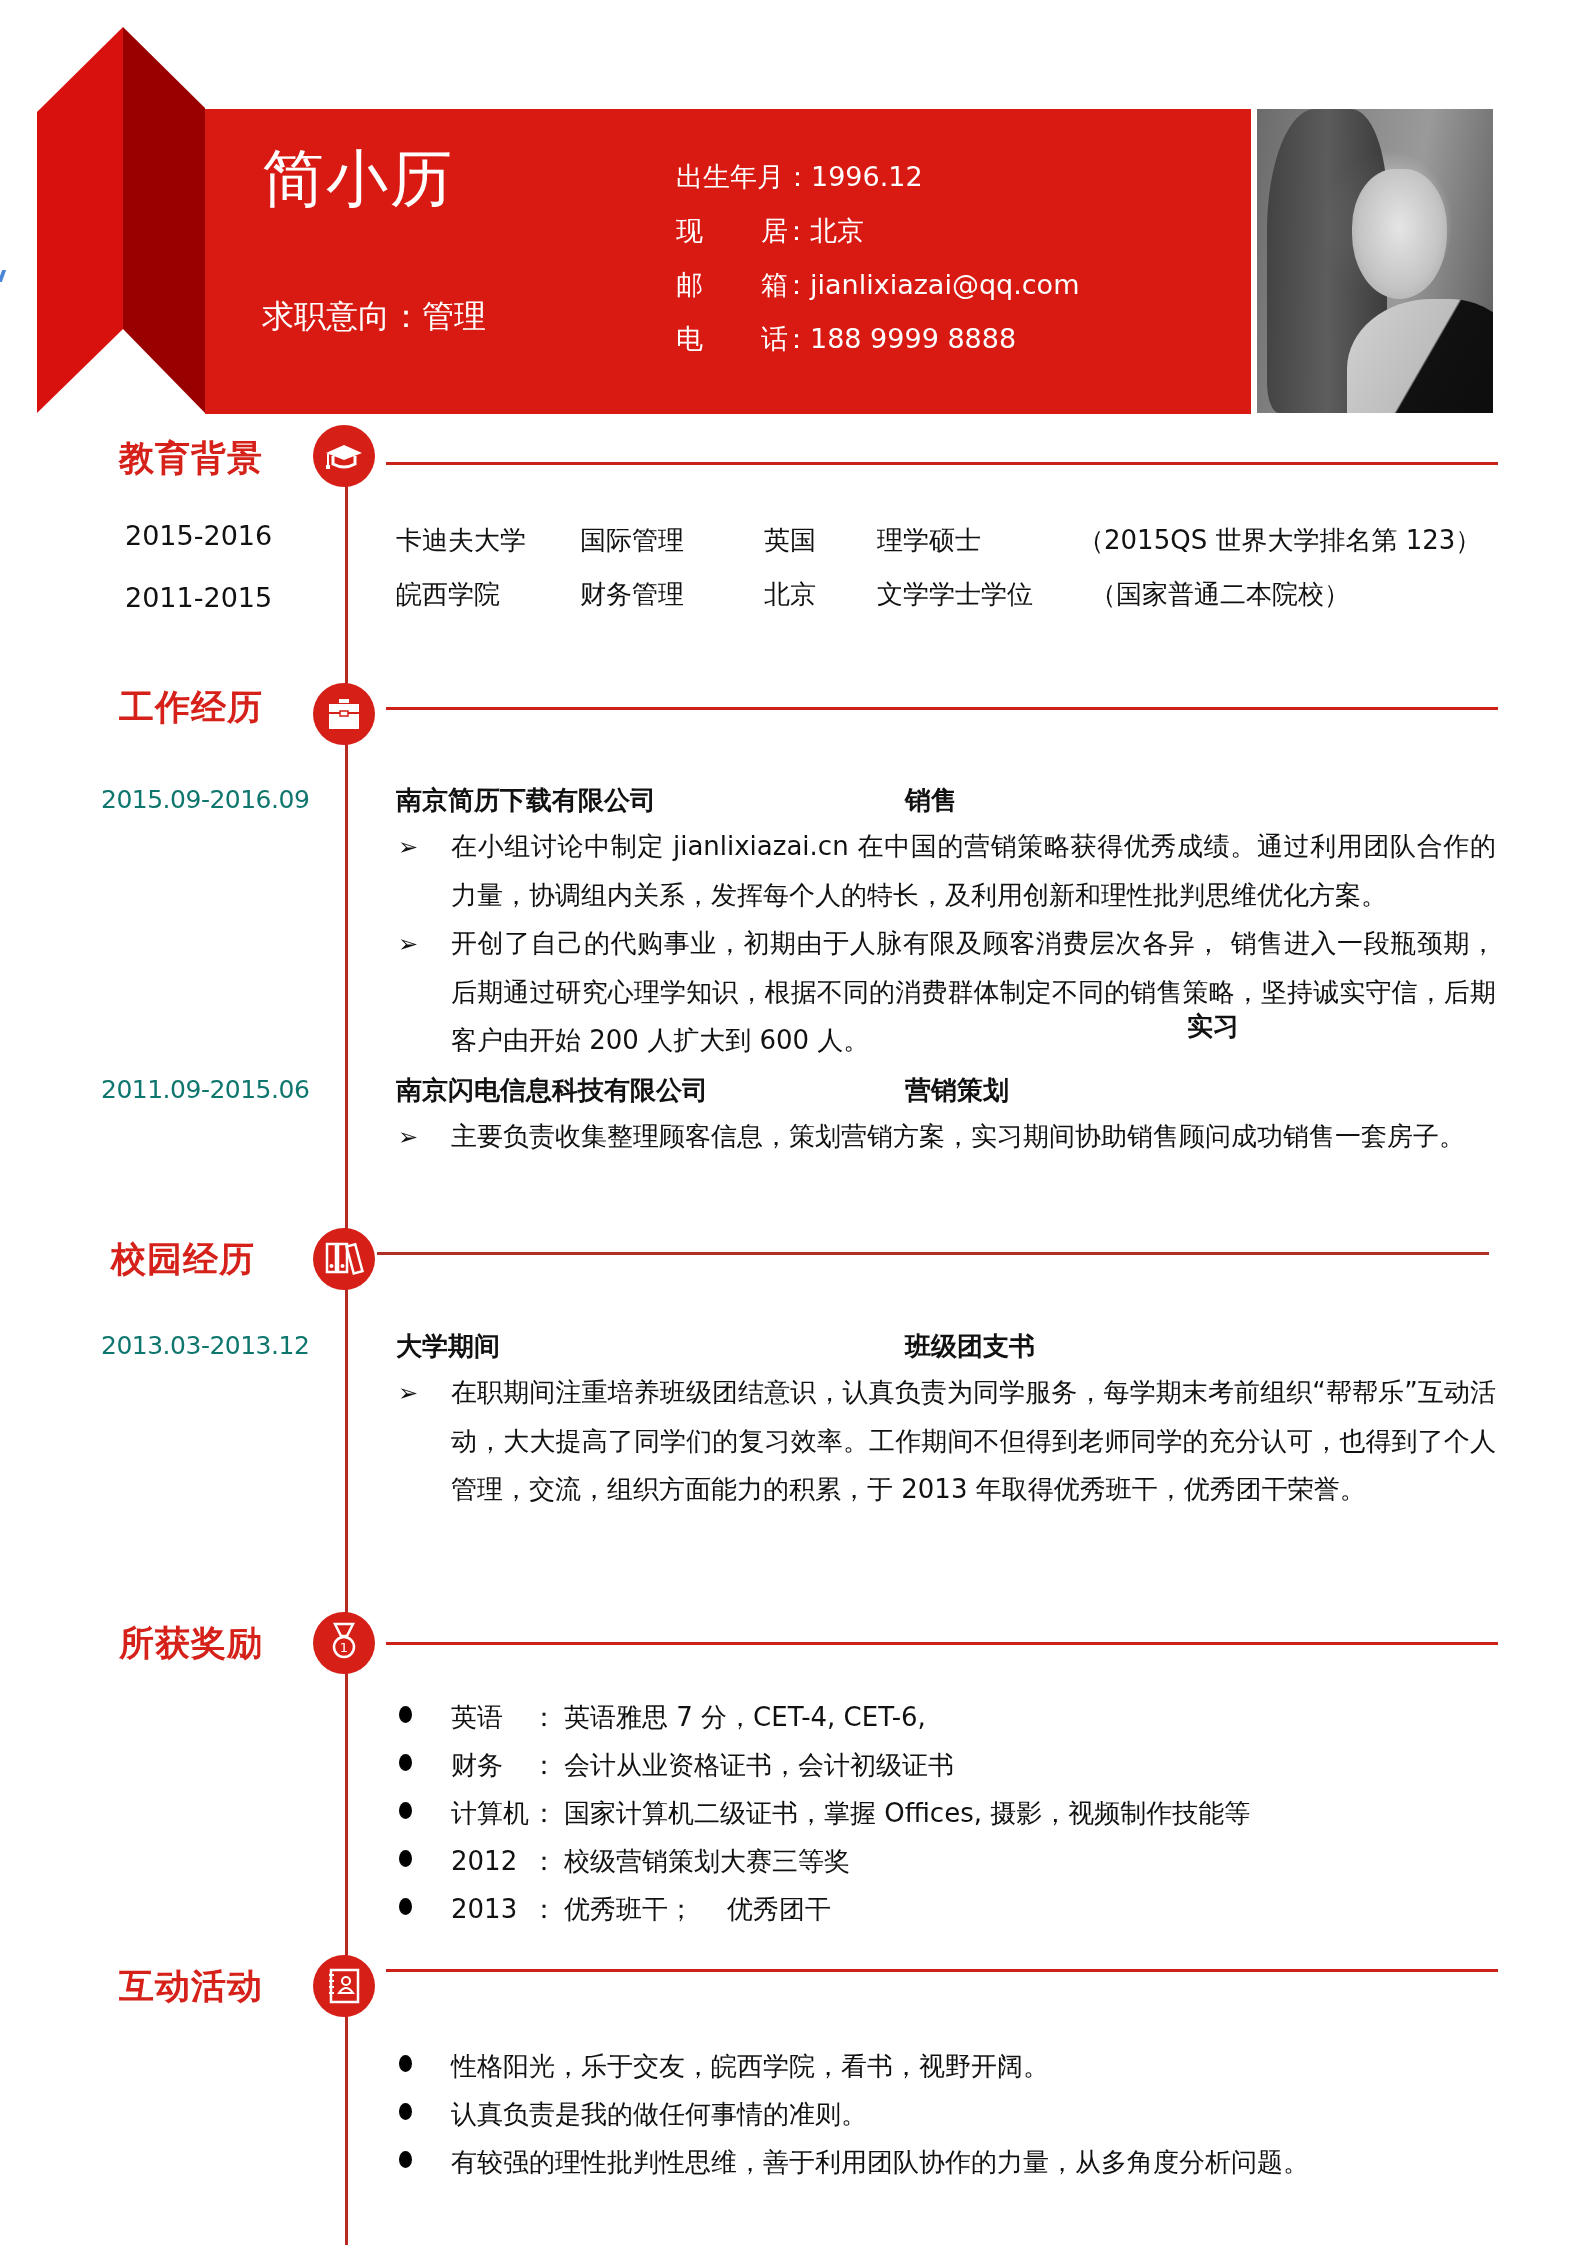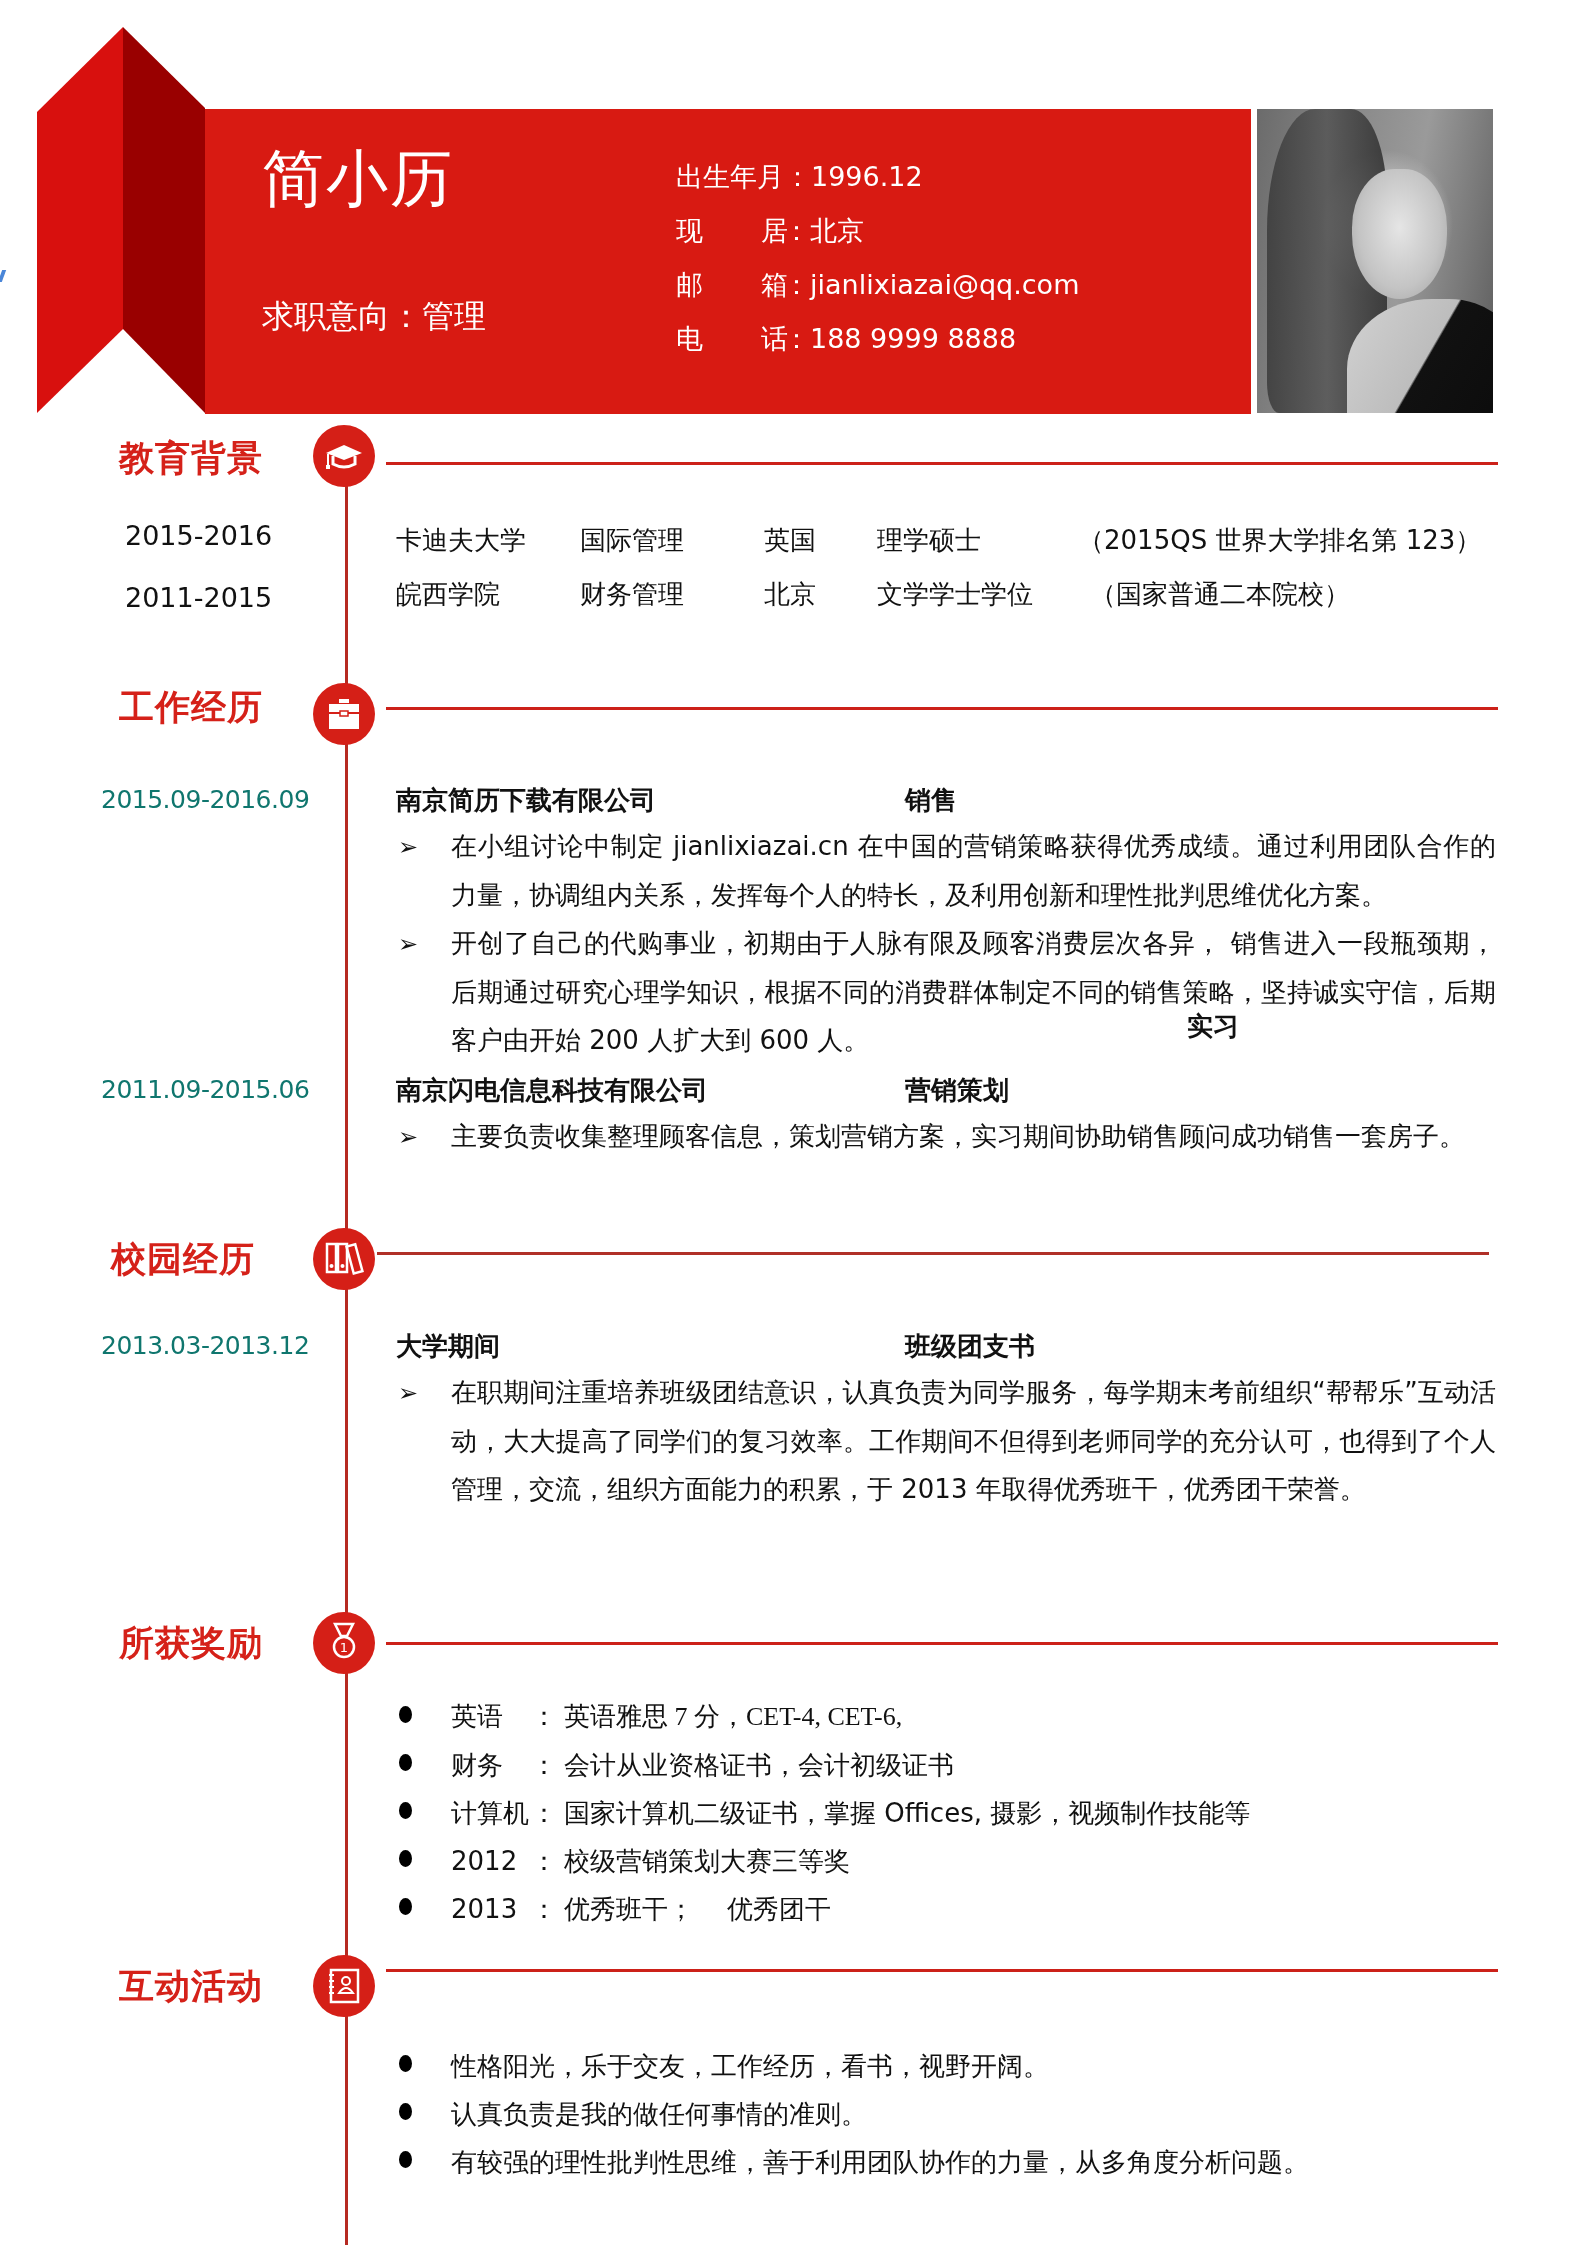--- a/index.html
+++ b/index.html
@@ -146,21 +146,21 @@
 <div class="sec-icon" style="left:313px; top:1612px;">
   <svg viewBox="0 0 62 62">
       <path d="M22,12 h18 l-6,12 h-6 z" fill="none" stroke="#fff" stroke-width="2.5"></path>
       <circle cx="31" cy="35" r="10" fill="none" stroke="#fff" stroke-width="2.5"></circle>
       <text x="31" y="40" font-size="13" fill="#fff" text-anchor="middle" font-family="DejaVu Sans, sans-serif">1</text>
     </svg>
 </div>
 <div class="hline" style="left:386px; top:1642px; width:1112px;"></div>
 
 <div class="dot" style="top:1706px;"></div>
-<div class="txt" style="left:451px; top:1704px;font-family:Liberation Serif, serif;"><span style="display:inline-block;width:80px">英语</span><span style="display:inline-block;width:33px">：</span><span>英语雅思 7 分，CET-4, CET-6,</span></div>
+<div class="txt" style="left:451px; top:1704px;"><span style="display:inline-block;width:80px">英语</span><span style="display:inline-block;width:33px">：</span><span>英语雅思 7 分，CET-4, CET-6,</span></div>
 <div class="dot" style="top:1754px;"></div>
 <div class="txt" style="left:451px; top:1752px;"><span style="display:inline-block;width:80px">财务</span><span style="display:inline-block;width:33px">：</span><span>会计从业资格证书，会计初级证书</span></div>
 <div class="dot" style="top:1802px;"></div>
 <div class="txt" style="left:451px; top:1800px;"><span style="display:inline-block;width:80px">计算机</span><span style="display:inline-block;width:33px">：</span><span>国家计算机二级证书，掌握 Offices, 摄影，视频制作技能等</span></div>
 <div class="dot" style="top:1850px;"></div>
 <div class="txt" style="left:451px; top:1848px;"><span style="display:inline-block;width:80px">2012</span><span style="display:inline-block;width:33px">：</span><span>校级营销策划大赛三等奖</span></div>
 <div class="dot" style="top:1898px;"></div>
 <div class="txt" style="left:451px; top:1896px; white-space:pre;"><span style="display:inline-block;width:80px">2013</span><span style="display:inline-block;width:33px">：</span><span>优秀班干；    优秀团干</span></div>
 
 <div class="sec-title" style="left:119px; top:1969px;">互动活动</div>
@@ -171,17 +171,17 @@
       <line x1="16" y1="26" x2="21" y2="26" stroke="#fff" stroke-width="2"></line>
       <line x1="16" y1="32" x2="21" y2="32" stroke="#fff" stroke-width="2"></line>
       <line x1="16" y1="38" x2="21" y2="38" stroke="#fff" stroke-width="2"></line>
       <circle cx="33" cy="26" r="4" fill="none" stroke="#fff" stroke-width="2"></circle>
       <path d="M26,38 q7,-10 14,0 z" fill="none" stroke="#fff" stroke-width="2"></path>
     </svg>
 </div>
 <div class="hline" style="left:386px; top:1969px; width:1112px;"></div>
 
 <div class="dot" style="top:2055px;"></div>
-<div class="txt" style="left:451px; top:2053px;">性格阳光，乐于交友，工作经历，看书，视野开阔。</div>
+<div class="txt" style="left:451px; top:2053px;">性格阳光，乐于交友，皖西学院，看书，视野开阔。</div>
 <div class="dot" style="top:2103px;"></div>
 <div class="txt" style="left:451px; top:2101px;">认真负责是我的做任何事情的准则。</div>
 <div class="dot" style="top:2151px;"></div>
 <div class="txt" style="left:451px; top:2149px;">有较强的理性批判性思维，善于利用团队协作的力量，从多角度分析问题。</div>
 
 </body></html>

